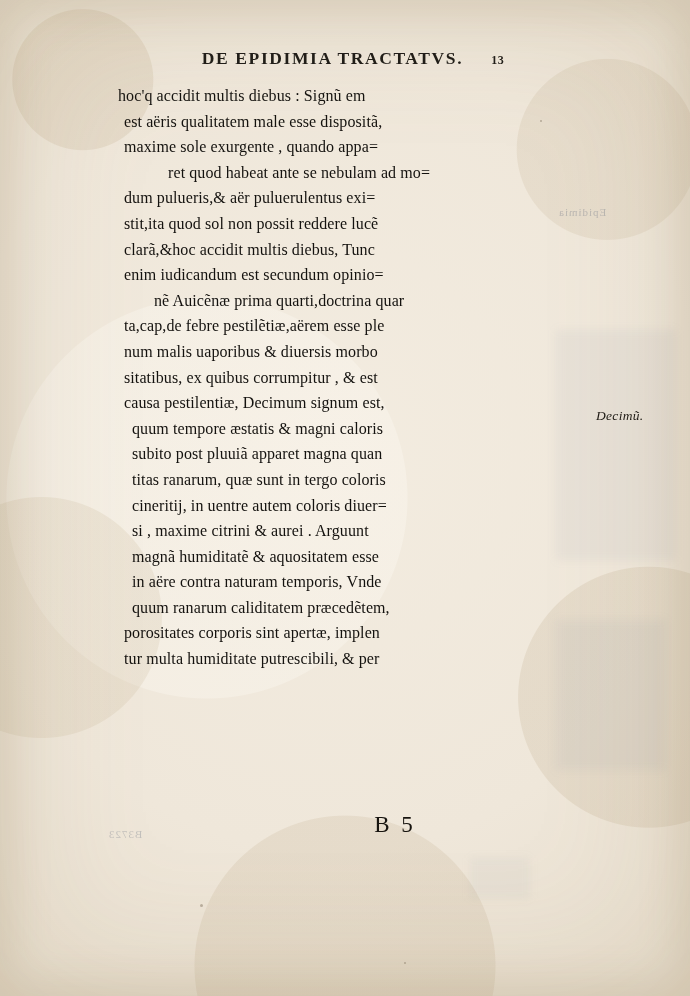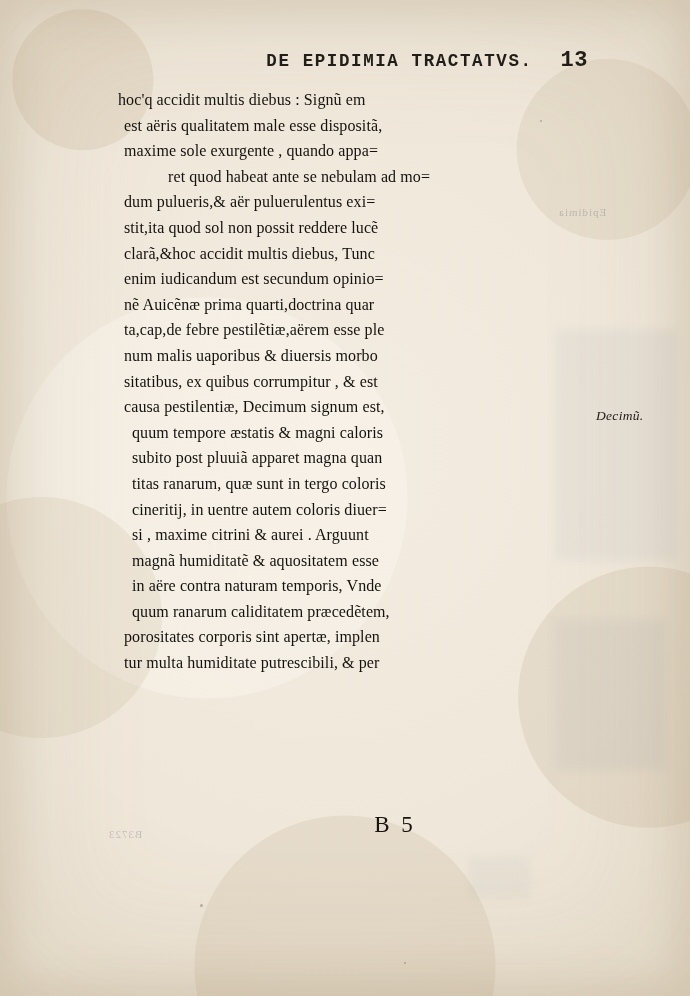--- a/index.html
+++ b/index.html
@@ -52,33 +52,33 @@
     position: absolute;
     left: 118px;
     top: 48px;
     width: 470px;
   }
 
   
   .headline {
     display: flex;
     align-items: baseline;
-    justify-content: flex-end;
-    font-family: Liberation Mono, monospace;
+    justify-content: center;
+    font-family: Liberation Serif, serif;
     font-size: 17.5px;
     letter-spacing: 1.6px;
     color: #1d1a16;
     font-weight: 600;
     white-space: nowrap;
   }
   .headline .hl-title { }
   .headline .hl-folio {
     margin-left: 28px;
     letter-spacing: 0.5px;
-    font-size: 22px;
+    font-size: 12px;
   }
   .rule-under-head {
     margin-top: 2px;
     height: 1px;
     width: 100%;
     background: rgba(60,50,40,0.0);
   }
 
   
   #body {
@@ -173,21 +173,21 @@
 
     <div id="body">
         <div class="line">hoc'q accidit multis diebus : Signũ em</div>
         <div class="line" style="padding-left: 6px;">est aëris qualitatem male esse dispositã,</div>
         <div class="line" style="padding-left: 6px;">maxime sole exurgente , quando appa=</div>
         <div class="line" style="padding-left: 6px; margin-left: 44px;">ret quod habeat ante se nebulam ad mo=</div>
         <div class="line" style="padding-left: 6px;">dum pulueris,&amp; aër puluerulentus exi=</div>
         <div class="line" style="padding-left: 6px;">stit,ita quod sol non possit reddere lucẽ</div>
         <div class="line" style="padding-left: 6px;">clarã,&amp;hoc accidit multis diebus, Tunc</div>
         <div class="line" style="padding-left: 6px;">enim iudicandum est secundum opinio=</div>
-        <div class="line" style="padding-left: 6px;">nẽ Auicẽnæ prima quarti,doctrina quar</div>
+        <div class="line" style="padding-left: 6px; margin-left: 30px;">nẽ Auicẽnæ prima quarti,doctrina quar</div>
         <div class="line" style="padding-left: 6px;">ta,cap,de febre pestilẽtiæ,aërem esse ple</div>
         <div class="line" style="padding-left: 6px;">num malis uaporibus &amp; diuersis morbo</div>
         <div class="line" style="padding-left: 6px;">sitatibus, ex quibus corrumpitur , &amp; est</div>
         <div class="line" style="padding-left: 6px;">causa pestilentiæ, Decimum signum est,</div>
         <div class="line" style="padding-left: 14px;">quum tempore æstatis &amp;  magni caloris</div>
         <div class="line" style="padding-left: 14px;">subito post pluuiã apparet magna quan</div>
         <div class="line" style="padding-left: 14px;">titas ranarum, quæ sunt in tergo coloris</div>
         <div class="line" style="padding-left: 14px;">cineritij, in uentre autem coloris diuer=</div>
         <div class="line" style="padding-left: 14px;">si , maxime citrini &amp;  aurei .  Arguunt</div>
         <div class="line" style="padding-left: 14px;">magnã humiditatẽ &amp; aquositatem esse</div>

